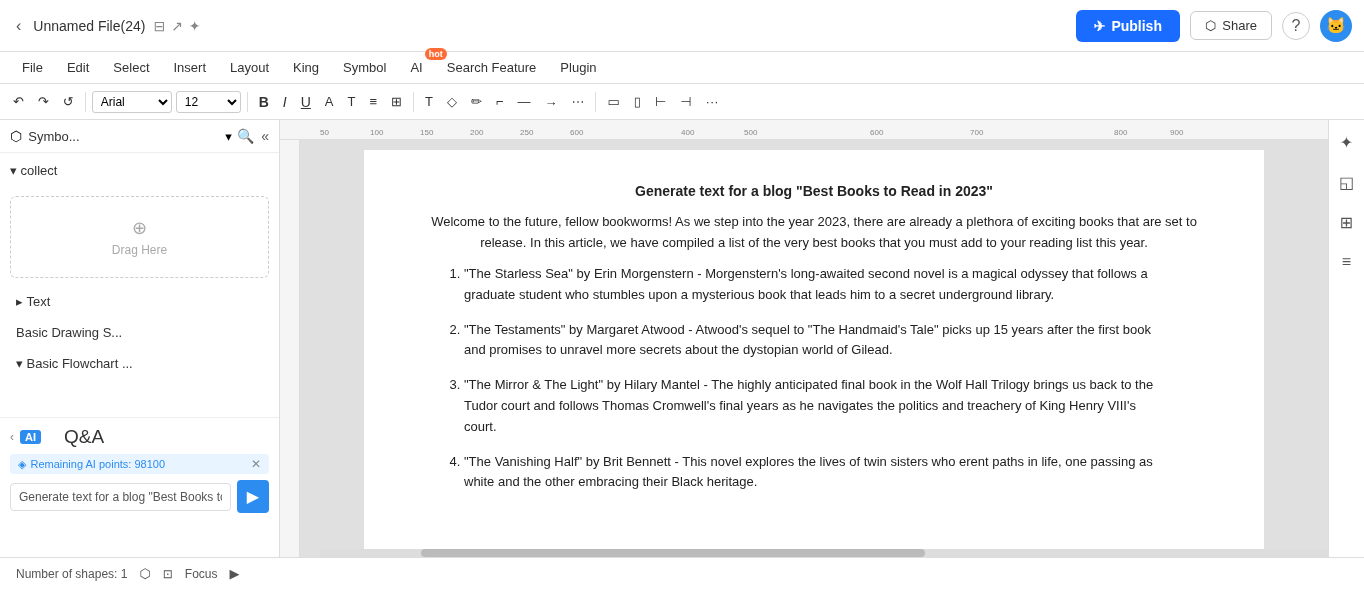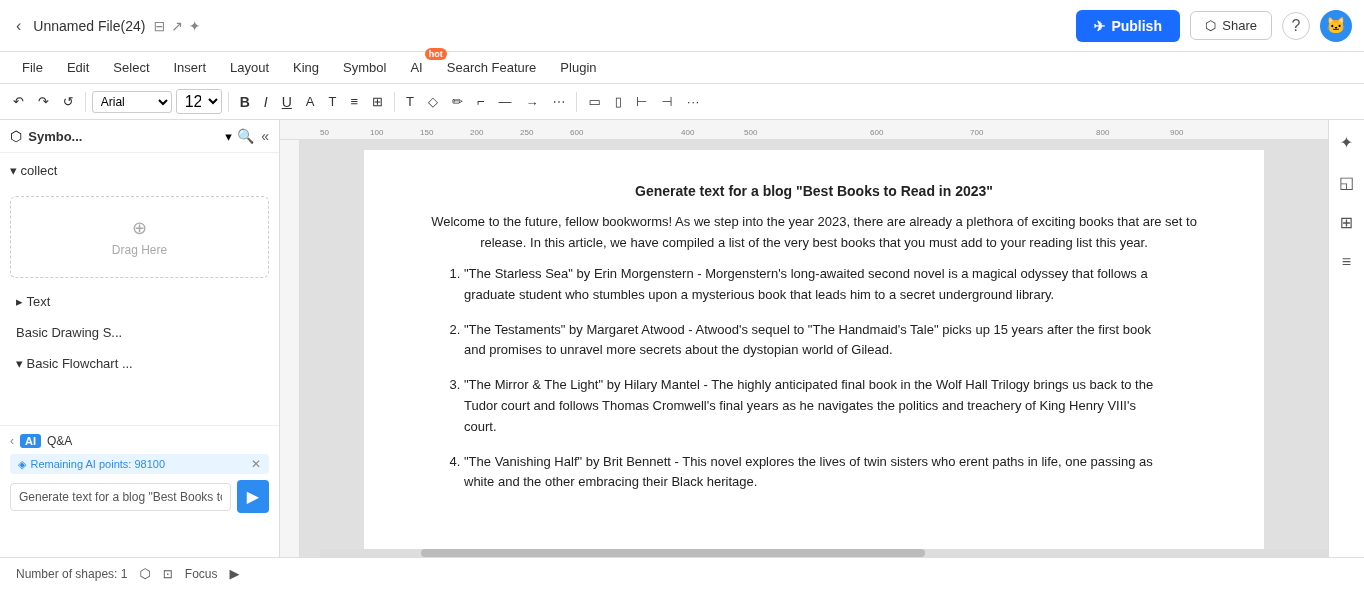--- a/index.html
+++ b/index.html
@@ -167,22 +167,22 @@
       border-radius: 3px;
       padding: 2px 4px;
       font-size: 12px;
       width: 80px;
       background: #fff;
     }
     .size-select {
       border: 1px solid #ccc;
       border-radius: 3px;
       padding: 2px 4px;
-      font-size: 16px;
-      width: 46px;
+      font-size: 12px;
+      width: 65px;
       background: #fff;
     }
     .tb-bold { font-weight: bold; font-size: 14px; }
     .tb-italic { font-style: italic; font-size: 14px; }
     .tb-underline { text-decoration: underline; font-size: 14px; }
 
     
     .main-layout {
       display: flex;
       height: calc(589px - 52px - 32px - 36px - 32px);
@@ -199,21 +199,21 @@
     }
     .sidebar-header {
       display: flex;
       align-items: center;
       padding: 8px 10px;
       border-bottom: 1px solid #eee;
       gap: 6px;
     }
     .sidebar-title {
       font-size: 13px;
-      font-weight: 700;
+      font-weight: 400;
       flex: 1;
       color: #333;
     }
     .sidebar-icons {
       display: flex;
       gap: 6px;
     }
     .sidebar-icon-btn {
       background: none;
       border: none;
@@ -280,24 +280,25 @@
     }
     .ai-label {
       background: #2d8cf0;
       color: #fff;
       font-size: 11px;
       font-weight: bold;
       padding: 1px 5px;
       border-radius: 3px;
     }
     .ai-panel-title {
-      font-size: 12px;
+      font-size: 19px;
       font-weight: 500;
       color: #333;
       flex: 1;
+      margin-left: 17px;
     }
     .ai-collapse-btn {
       background: none;
       border: none;
       cursor: pointer;
       font-size: 12px;
       color: #888;
     }
     .ai-remaining {
       display: flex;
@@ -643,21 +644,21 @@
       <span class="ruler-mark" style="left:40px">50</span>
       <span class="ruler-mark" style="left:90px">100</span>
       <span class="ruler-mark" style="left:140px">150</span>
       <span class="ruler-mark" style="left:190px">200</span>
       <span class="ruler-mark" style="left:240px">250</span>
       <span class="ruler-mark" style="left:290px">600</span>
       <span class="ruler-mark" style="left:401px">400</span>
       <span class="ruler-mark" style="left:464px">500</span>
       <span class="ruler-mark" style="left:590px">600</span>
       <span class="ruler-mark" style="left:690px">700</span>
-      <span class="ruler-mark" style="left:816px">800</span>
+      <span class="ruler-mark" style="left:834px">800</span>
       <span class="ruler-mark" style="left:890px">900</span>
     </div>
     <div class="ruler-left"></div>
 
     <div class="canvas-area">
       <div class="canvas-page">
         <h2>Generate text for a blog "Best Books to Read in 2023"</h2>
         <p>Welcome to the future, fellow bookworms! As we step into the year 2023, there are already a plethora of exciting books that are set to release. In this article, we have compiled a list of the very best books that you must add to your reading list this year.</p>
         <ol>
           <li>"The Starless Sea" by Erin Morgenstern - Morgenstern's long-awaited second novel is a magical odyssey that follows a graduate student who stumbles upon a mysterious book that leads him to a secret underground library.</li>

